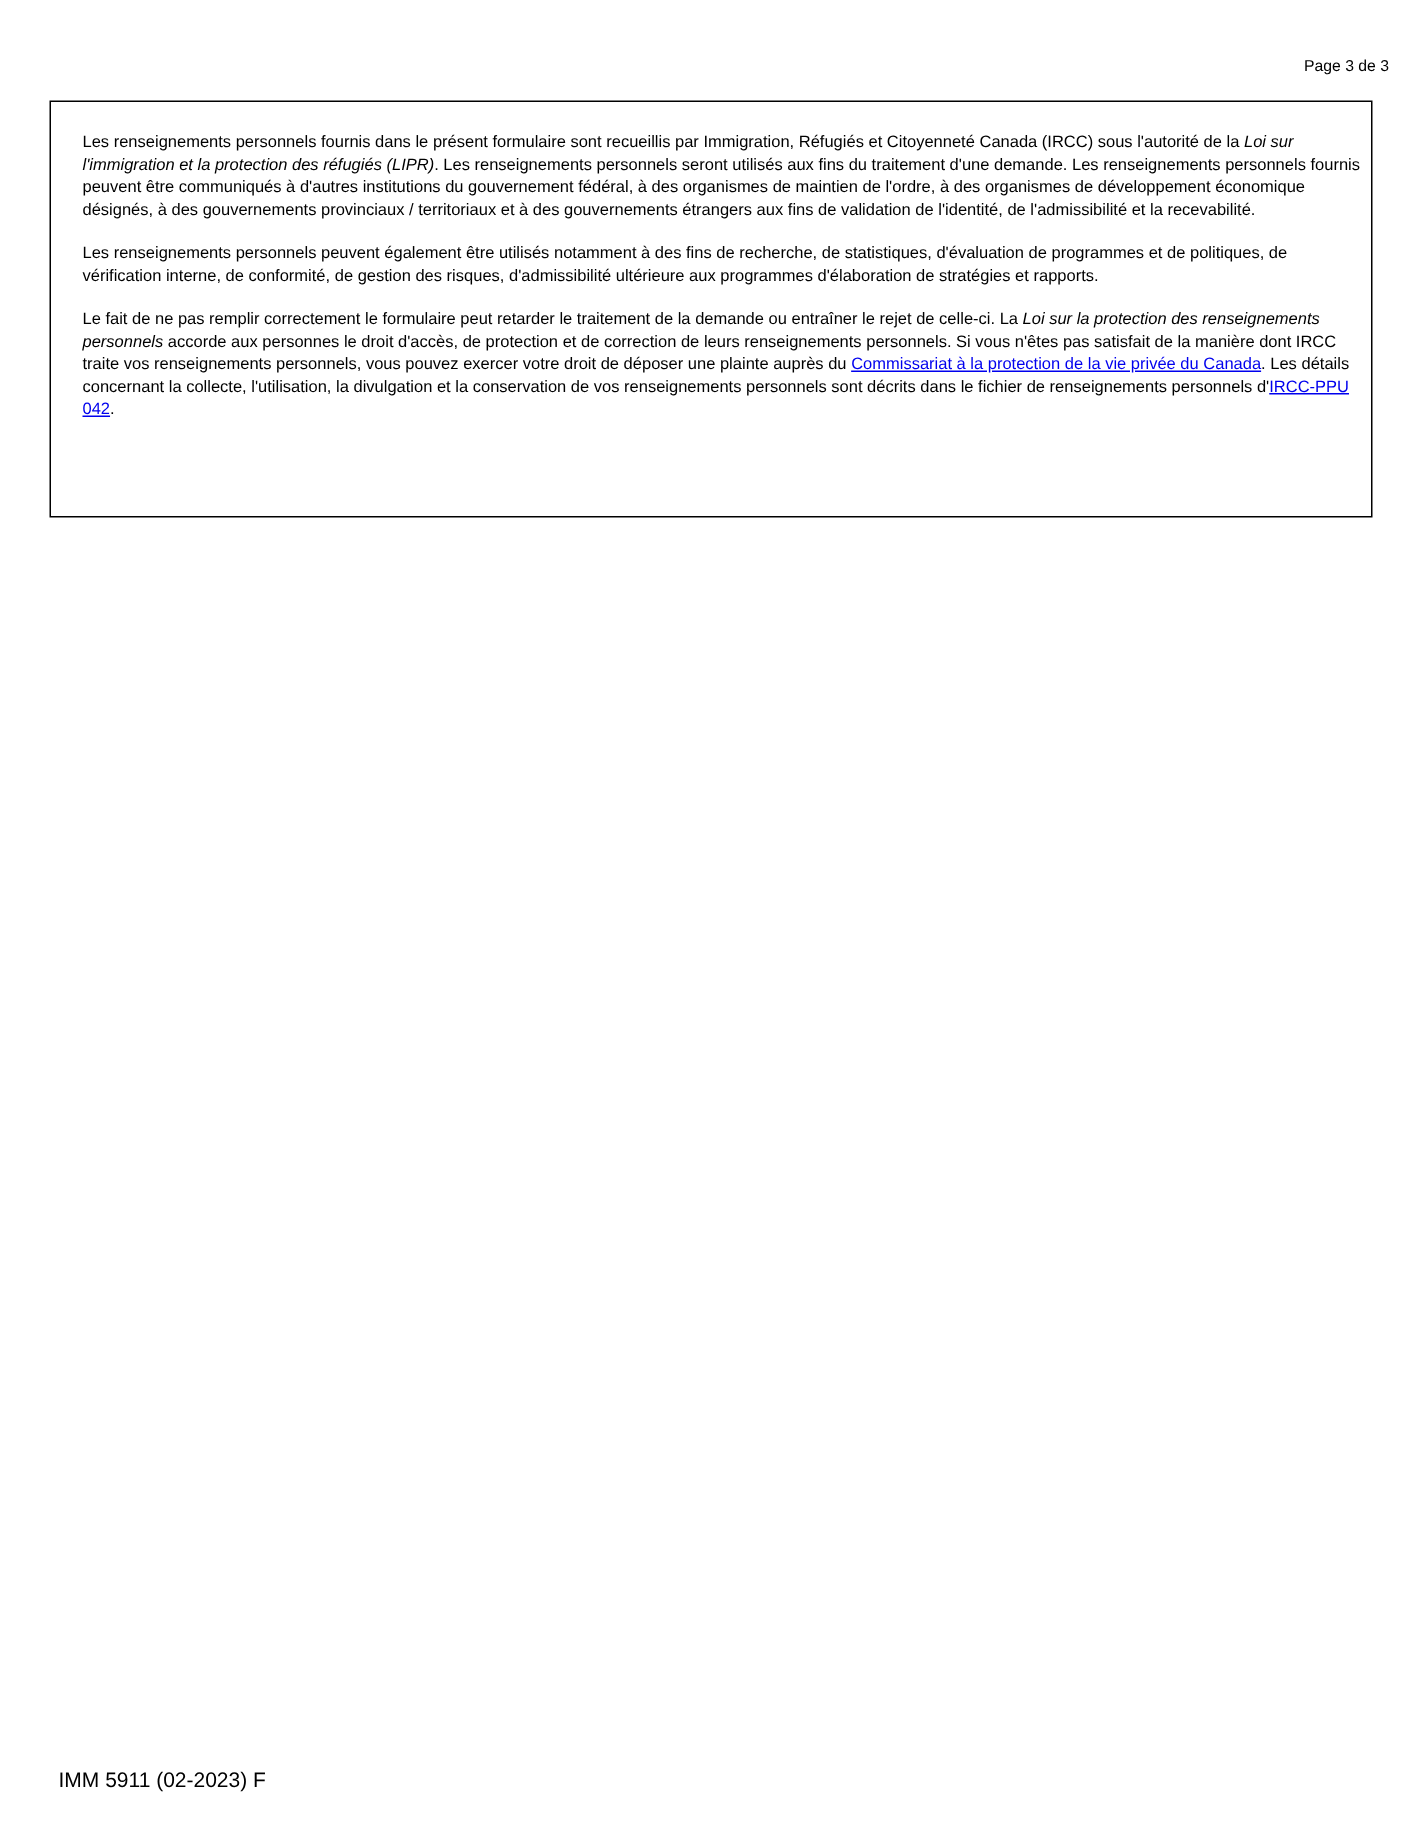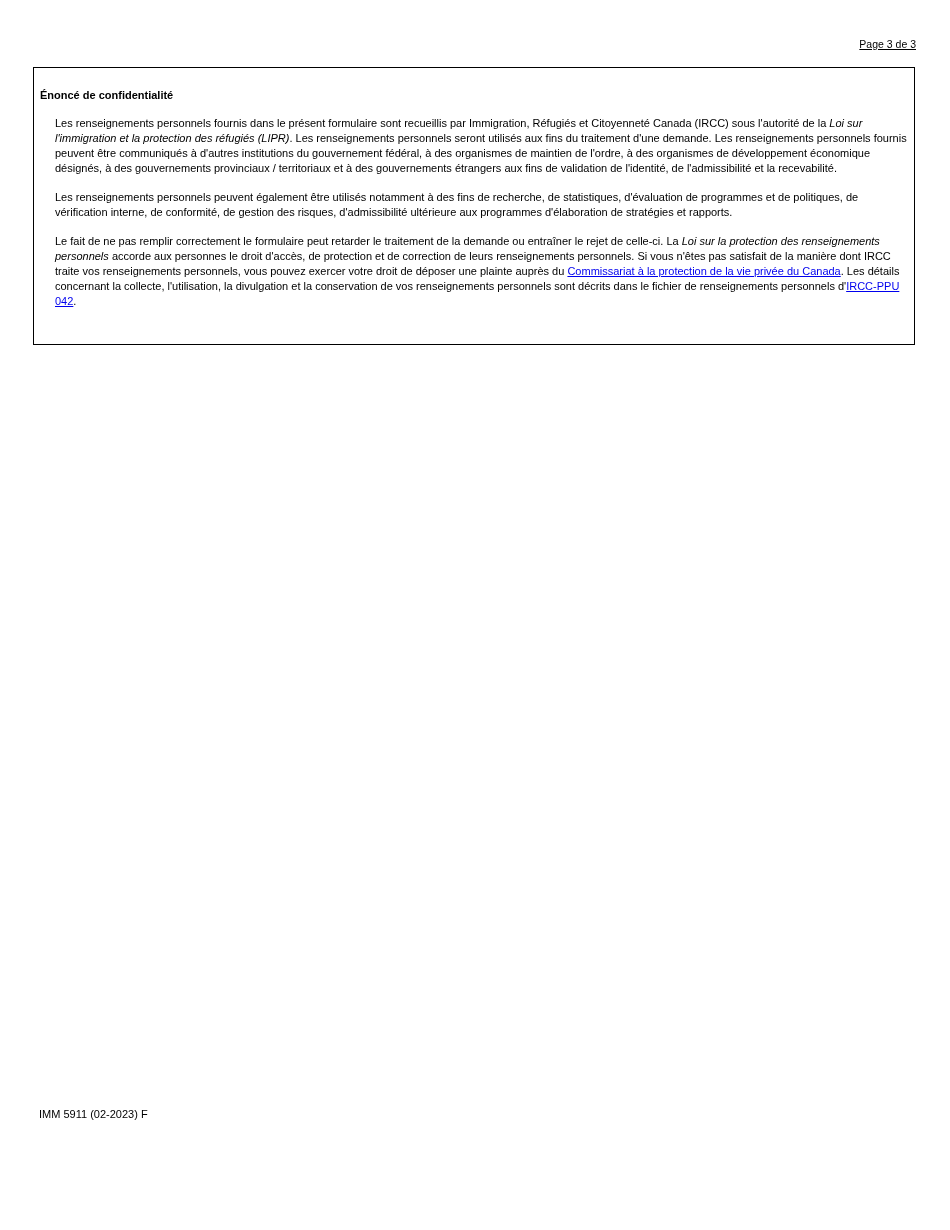--- a/index.html
+++ b/index.html
@@ -1,50 +1,48 @@
 <!DOCTYPE html>
 <html><head>
 <meta charset="utf-8">
 <style>
   html, body { margin: 0; padding: 0; background: #ffffff; }
   body {
     width: 950px; height: 1230px; position: relative; overflow: hidden;
     font-family: "Liberation Sans", sans-serif; color: #000;
   }
   .page-num {
-    position: absolute; top: 38px; right: 34px;
+    position: absolute; top: 38px; right: 24px;
     font-size: 10.5px;
-    text-decoration: underline;
   }
   .box {
     position: absolute; left: 33px; top: 67px; width: 882px; height: 278px;
     border: 1px solid #000; box-sizing: border-box;
     padding: 20px 6px 0 6px;
   }
   .title {
     font-weight: bold; font-size: 11px; margin: 0 0 14px 0; line-height: 14px;
   }
   .para {
     font-size: 11px; line-height: 15px; margin: 0 0 14px 15px;
   }
   .para i { font-style: italic; }
   a.link {
     color: #0000ee; font-weight: normal; text-decoration: underline;
   }
   .footer {
-    position: absolute; left: 39px; top: 1108px; font-size: 11px;
+    position: absolute; left: 39px; top: 1178px; font-size: 14px;
   }
 </style>
 </head>
 <body>
 
 <div class="page-num">Page 3 de 3</div>
 
 <div class="box">
-  <div class="title">Énoncé de confidentialité</div>
 
   <p class="para"><span>Les renseignements personnels fournis dans le présent formulaire sont recueillis par Immigration, Réfugiés et Citoyenneté Canada (IRCC) sous l'autorité de la </span><i>Loi sur l'immigration et la protection des réfugiés (LIPR)</i><span>. Les renseignements personnels seront utilisés aux fins du traitement d'une demande. Les renseignements personnels fournis peuvent être communiqués à d'autres institutions du gouvernement fédéral, à des organismes de maintien de l'ordre, à des organismes de développement économique désignés, à des gouvernements provinciaux / territoriaux et à des gouvernements étrangers aux fins de validation de l'identité, de l'admissibilité et la recevabilité.</span></p>
 
   <p class="para">Les renseignements personnels peuvent également être utilisés notamment à des fins de recherche, de statistiques, d'évaluation de programmes et de politiques, de vérification interne, de conformité, de gestion des risques, d'admissibilité ultérieure aux programmes d'élaboration de stratégies et rapports.</p>
 
   <p class="para"><span>Le fait de ne pas remplir correctement le formulaire peut retarder le traitement de la demande ou entraîner le rejet de celle-ci. La </span><i>Loi sur la protection des renseignements personnels</i><span> accorde aux personnes le droit d'accès, de protection et de correction de leurs renseignements personnels. Si vous n'êtes pas satisfait de la manière dont IRCC traite vos renseignements personnels, vous pouvez exercer votre droit de déposer une plainte auprès du </span><a class="link" href="#">Commissariat à la protection de la vie privée du Canada</a><span>. Les détails concernant la collecte, l'utilisation, la divulgation et la conservation de vos renseignements personnels sont décrits dans le fichier de renseignements personnels d'</span><a class="link" href="#">IRCC-PPU 042</a><span>.</span></p>
 </div>
 
 <div class="footer">IMM 5911 (02-2023) F</div>
 

